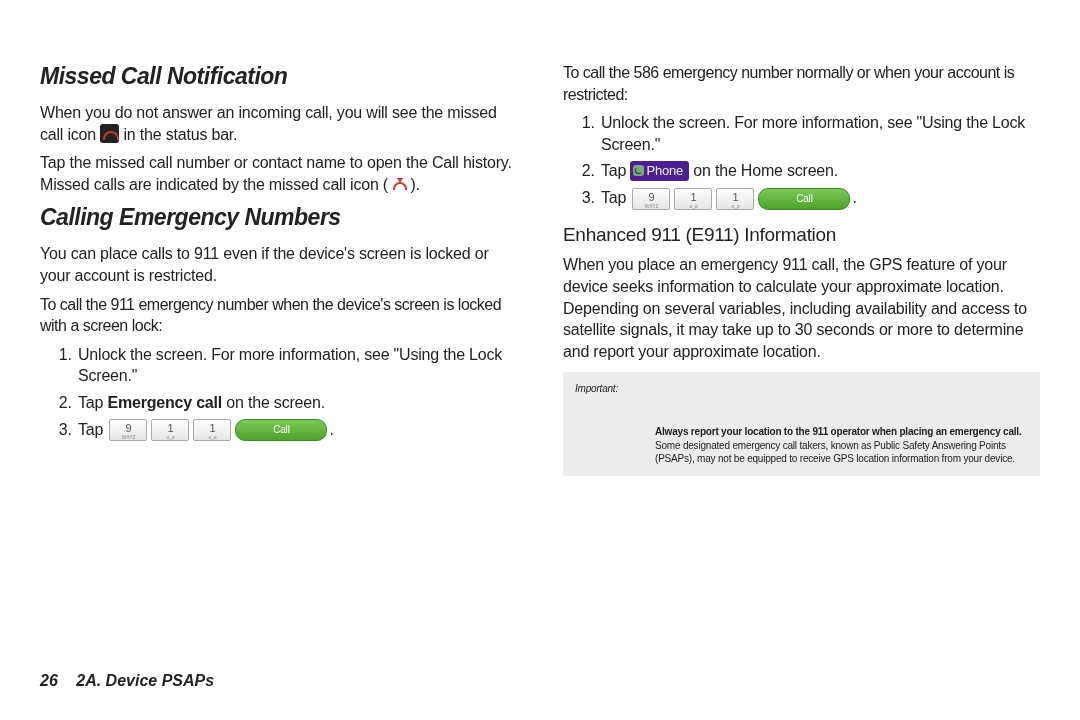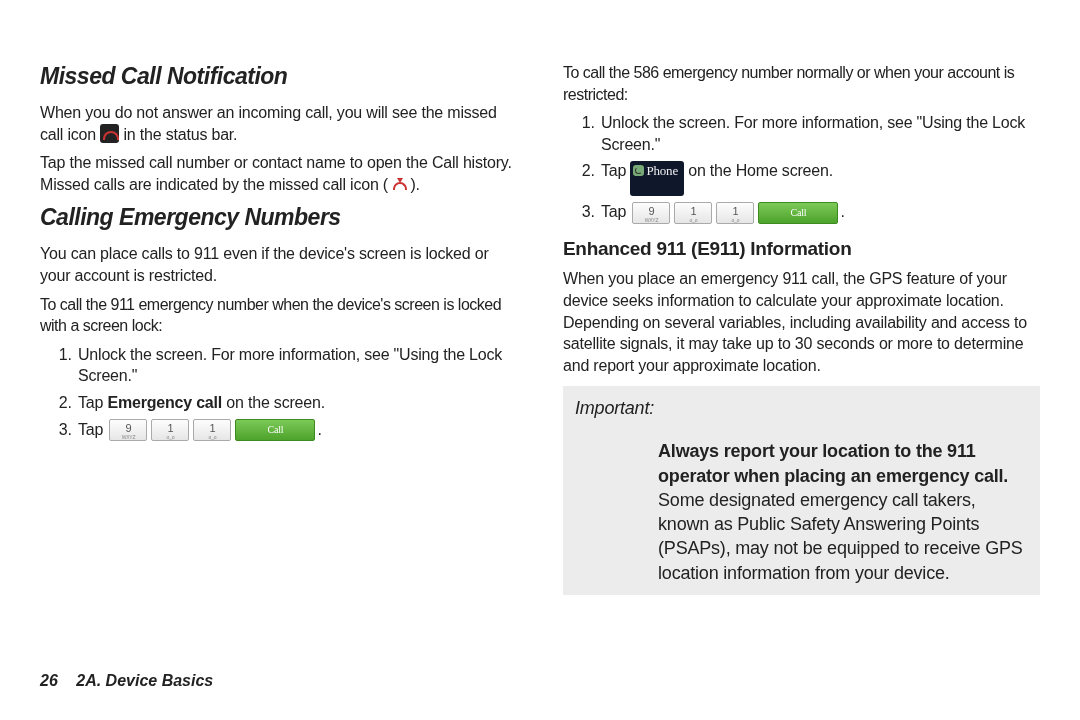--- a/index.html
+++ b/index.html
@@ -24,21 +24,21 @@
     }
     h2.section {
       font-style: italic;
       font-weight: bold;
       font-size: 23px;
       margin-bottom: 10px;
       margin-top: 6px;
       letter-spacing: -0.5px;
     }
     h3.subsection {
-      font-weight: bold;
+      font-weight: normal;
       font-size: 19px;
       margin-top: 12px;
       margin-bottom: 6px;
       letter-spacing: -0.3px;
     }
     p { margin: 7px 0; letter-spacing: -0.2px; }
     ol {
       margin: 4px 0 8px 0;
       padding-left: 36px;
     }
@@ -88,27 +88,26 @@
       content: "";
       position: absolute;
       left: 5px; top: 0;
       width: 0; height: 0;
       border-left: 3px solid transparent;
       border-right: 3px solid transparent;
       border-top: 5px solid #c33;
     }
     .phone-btn {
       display: inline-block;
-      background: #0f172a;
+      background: #4c1d95;
       color: #eee;
       border-radius: 3px;
-      padding: 1px 6px 16px 3px;
+      padding: 1px 6px 1px 3px;
       font-size: 13px;
       vertical-align: 1px;
-      font-family: Liberation Serif, serif;
     }
     .phone-btn .phone-glyph {
       display: inline-block;
       width: 11px; height: 11px;
       background: #7a7;
       border-radius: 3px;
       margin-right: 2px;
       vertical-align: -1px;
       position: relative;
     }
@@ -140,36 +139,35 @@
       color: #555;
     }
     .dkey .sub {
       display: block;
       font-size: 5px;
       color: #888;
       line-height: 5px;
       margin-top: 1px;
     }
     .callbtn {
-      width: 80px;
+      width: 92px;
       height: 22px;
       background: linear-gradient(#7cc957, #4da32c);
       border: 1px solid #3d8a20;
-      border-radius: 2px;
+      border-radius: 10px;
       color: #fff;
       font-size: 10px;
       text-align: center;
       line-height: 20px;
-      font-family: Liberation Serif, serif;
     }
     .important-box {
       background: #ececec;
       padding: 10px 12px;
       margin-top: 10px;
-      font-size: 18px;
+      font-size: 10px;
       line-height: 1.35;
       display: flex;
       letter-spacing: -0.2px;
     }
     .important-box .imp-label {
       font-style: italic;
       flex: 0 0 80px;
       padding-right: 4px;
     }
     .important-box .imp-body { flex: 1; margin-top: 43px; }
@@ -243,14 +241,14 @@
       <div class="imp-label">Important:</div>
       <div class="imp-body">
         <b>Always report your location to the 911 operator when placing an emergency call.</b><span> Some designated emergency call takers, known as Public Safety Answering Points (PSAPs), may not be equipped to receive GPS location information from your device.</span>
       </div>
     </div>
   </div>
 </div>
 
 <div class="footer">
   <span class="pn">26</span>
-  <span>2A. Device Basics</span>
+  <span>2A. Device PSAPs</span>
 </div>
 
 </body></html>

